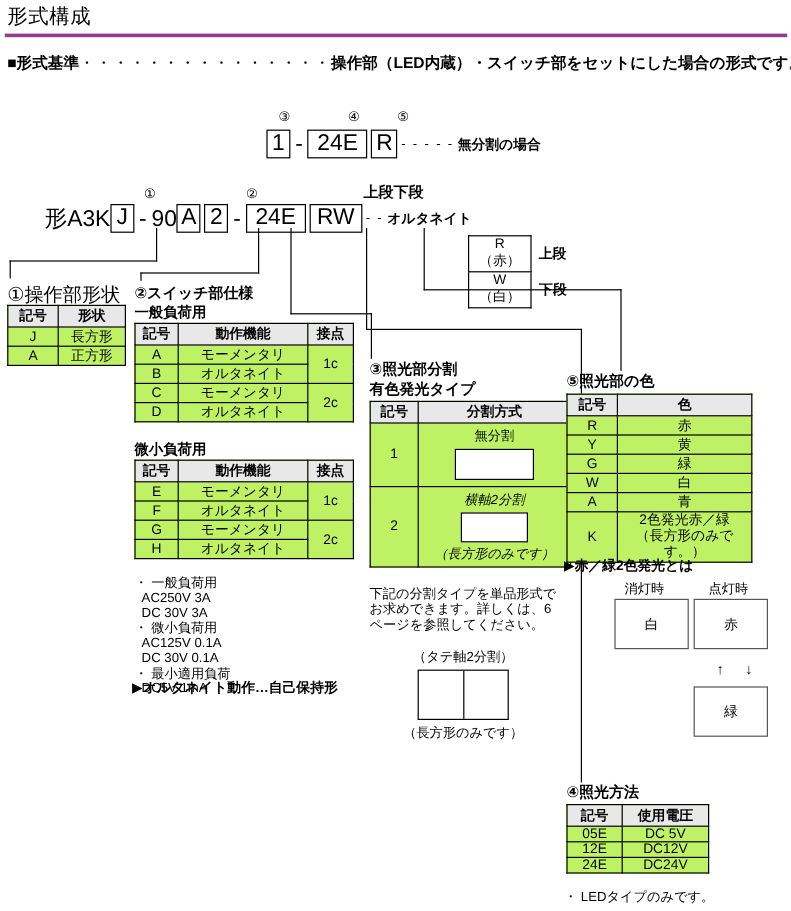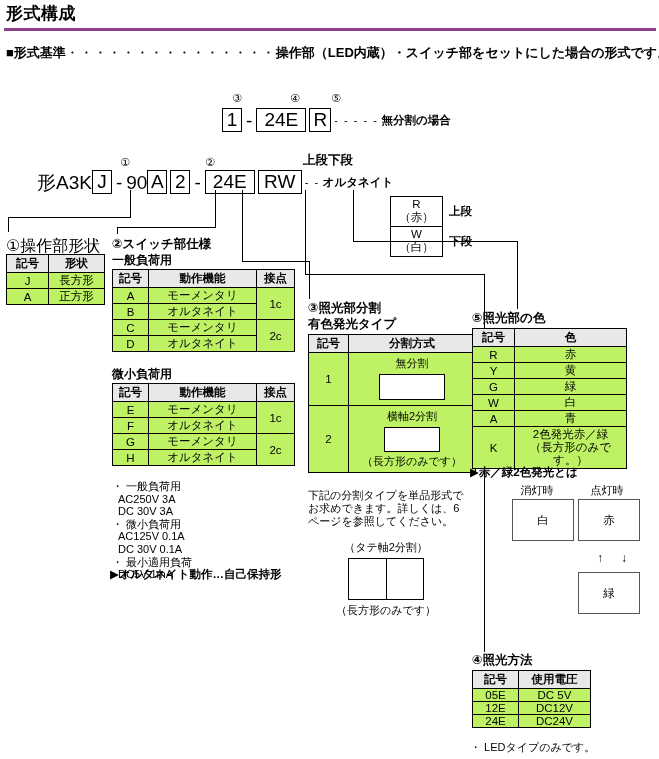--- a/index.html
+++ b/index.html
@@ -8,21 +8,21 @@
     width:659px; height:759px; position:relative;
     background:#ffffff;
     font-family:"Liberation Sans","DejaVu Sans",sans-serif;
     color:#000;
     overflow:hidden;
   }
   .abs { position:absolute; }
 
   
   #page-title {
-    left:6px; top:2px; font-size:17px; font-weight:bold; letter-spacing:0.5px;
+    left:6px; top:2px; font-size:17px; font-weight:normal; letter-spacing:0.5px;
   }
   #title-rule {
     left:4px; top:28px; width:652px; height:3px; background:#8c3f8c;
   }
   #std-line { left:6px; top:44px; font-size:13px; font-weight:bold; white-space:nowrap; }
   #std-line .sq { font-size:13px; }
   #std-line .dots { font-weight:normal; letter-spacing:1px; }
   #std-line .tail { font-weight:bold; }
 
   
@@ -280,21 +280,21 @@
     </tr>
     <tr>
       <td>1</td>
       <td style="padding:3px 2px 5px 2px;">
         <div class="divcap">無分割</div>
         <div class="rect-plain" style="width:66px; height:26px; margin:3px auto 0 auto;"></div>
       </td>
     </tr>
     <tr>
       <td>2</td>
-      <td style="padding:3px 2px 3px 2px;">
+      <td style="padding:3px 2px 3px 2px;font-style:italic;">
         <div class="divcap">横軸2分割</div>
         <div class="rect-plain" style="width:56px; height:25px; margin:3px auto 2px auto;"></div>
         <div class="divcap">（長方形のみです）</div>
       </td>
     </tr>
   </tbody>
     </table>
 </div>
 
 <div class="abs small-note" style="left:308px; top:489px; width:156px;">下記の分割タイプを単品形式でお求めできます。詳しくは、6ページを参照してください。</div>

